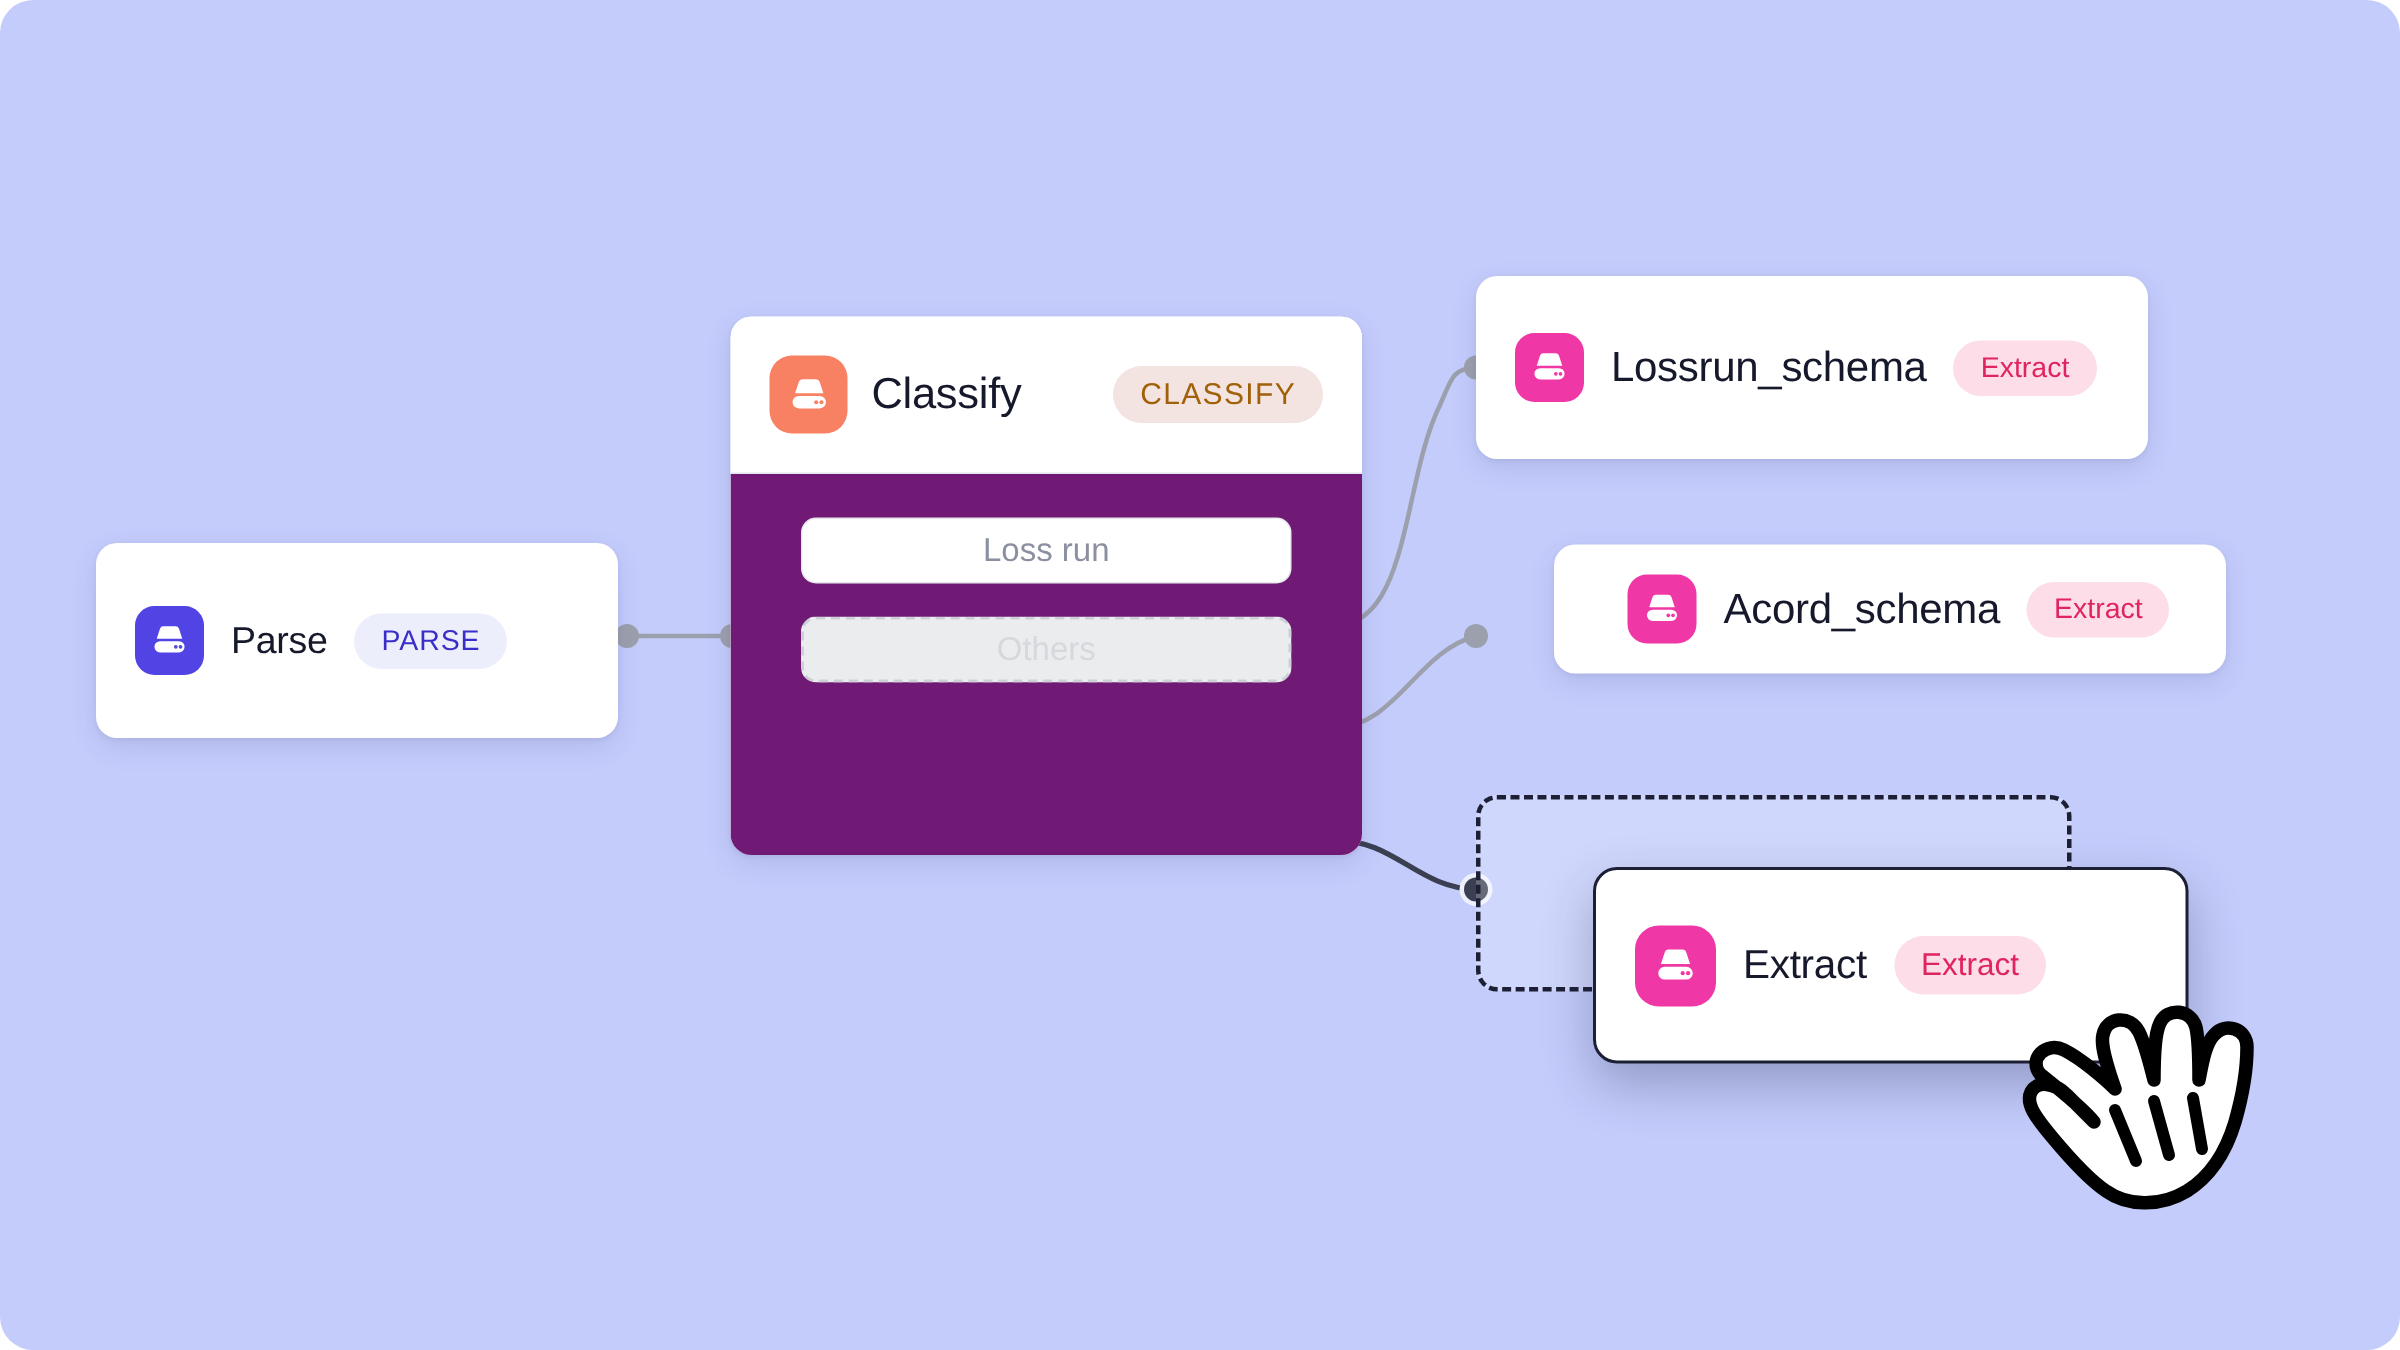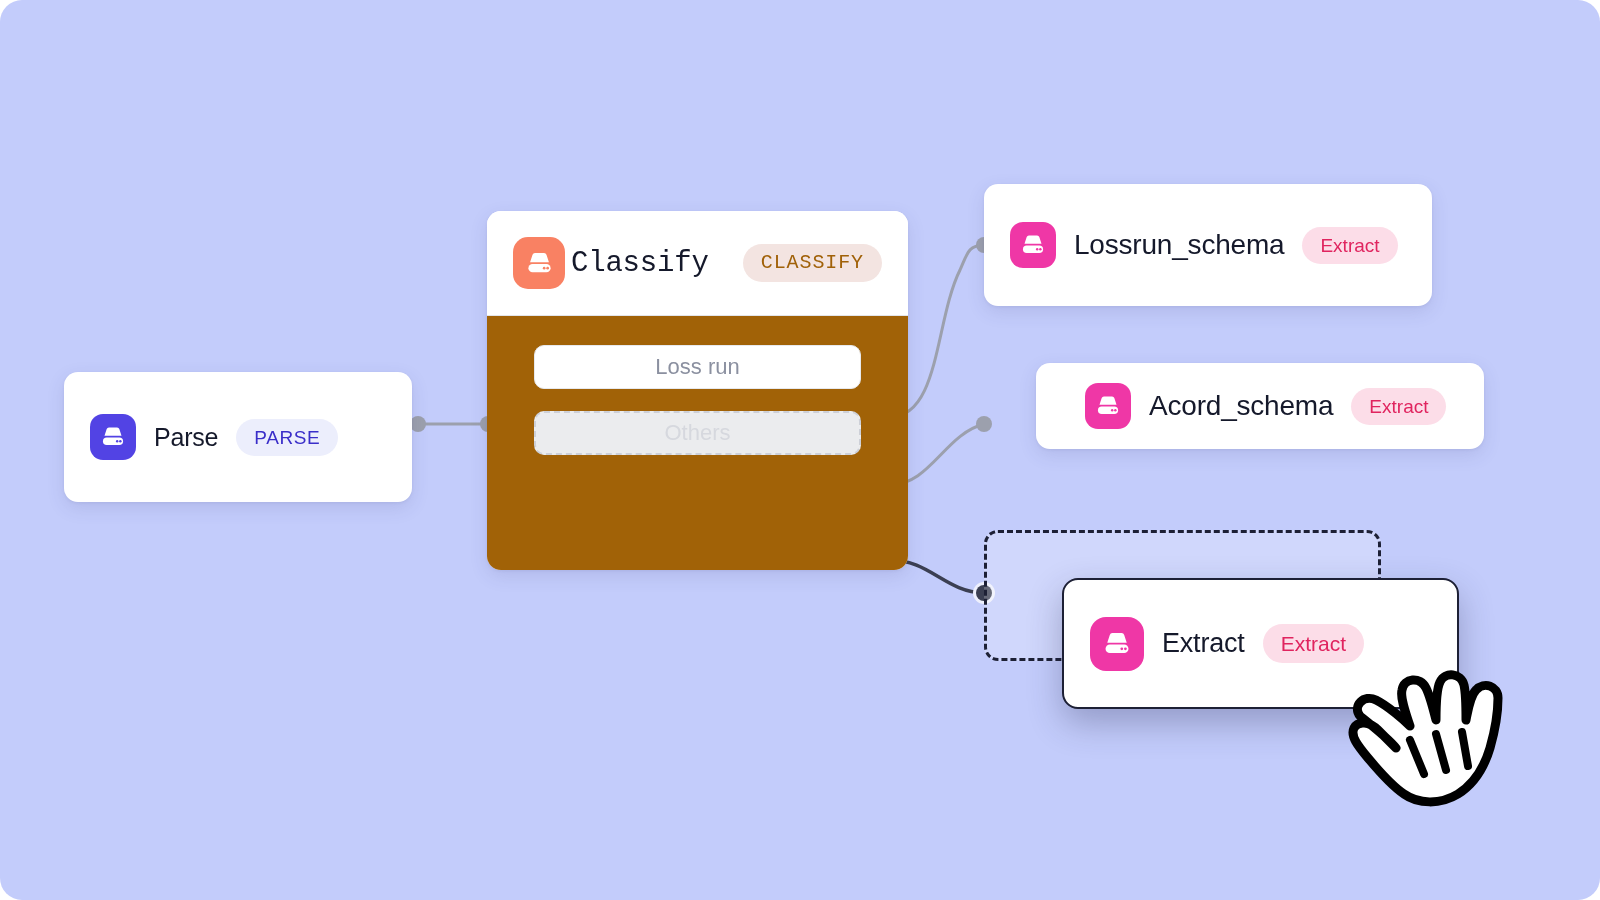--- a/index.html
+++ b/index.html
@@ -71,21 +71,21 @@
   .badge {
     border-radius: 999px;
     padding: 9px 18px;
     font-size: 19px;
     white-space: nowrap;
     line-height: 1;
   }
 
   
   #node-parse {
-    left: 64px; top: 372px;
+    left: 64px; top: 362px;
     width: 348px; height: 130px;
   }
   #node-parse .nicon { background: #5243e4; }
   #node-parse .badge {
     background: #eceefc;
     color: #3a2ec9;
     letter-spacing: 0.6px;
   }
 
   
@@ -93,36 +93,35 @@
     left: 487px; top: 211px;
     width: 421px; height: 359px;
     padding: 0;
     overflow: hidden;
   }
   #classify-header {
     height: 104px;
     display: flex;
     align-items: center;
     padding: 0 26px;
-    gap: 6px;
+    gap: 16px;
     border-bottom: 1px solid #e3e5ea;
     background: #ffffff;
-    font-family: Liberation Mono, monospace;
   }
   #classify-header .nicon { background: #f98163; width: 52px; height: 52px; border-radius: 15px; }
   #classify-header .ntitle { font-size: 29px; }
   #classify-header .badge {
     background: #f3e4e1;
     color: #a06108;
     letter-spacing: 0.9px;
     margin-left: auto;
     font-size: 20px;
   }
   #classify-body {
-    background: #a16207;
+    background: #701a75;
     height: calc(100% - 105px);
     padding: 29px 47px 0 47px;
     box-sizing: border-box;
     display: flex;
     flex-direction: column;
     gap: 22px;
   }
   .cls-opt {
     height: 44px;
     border-radius: 10px;

